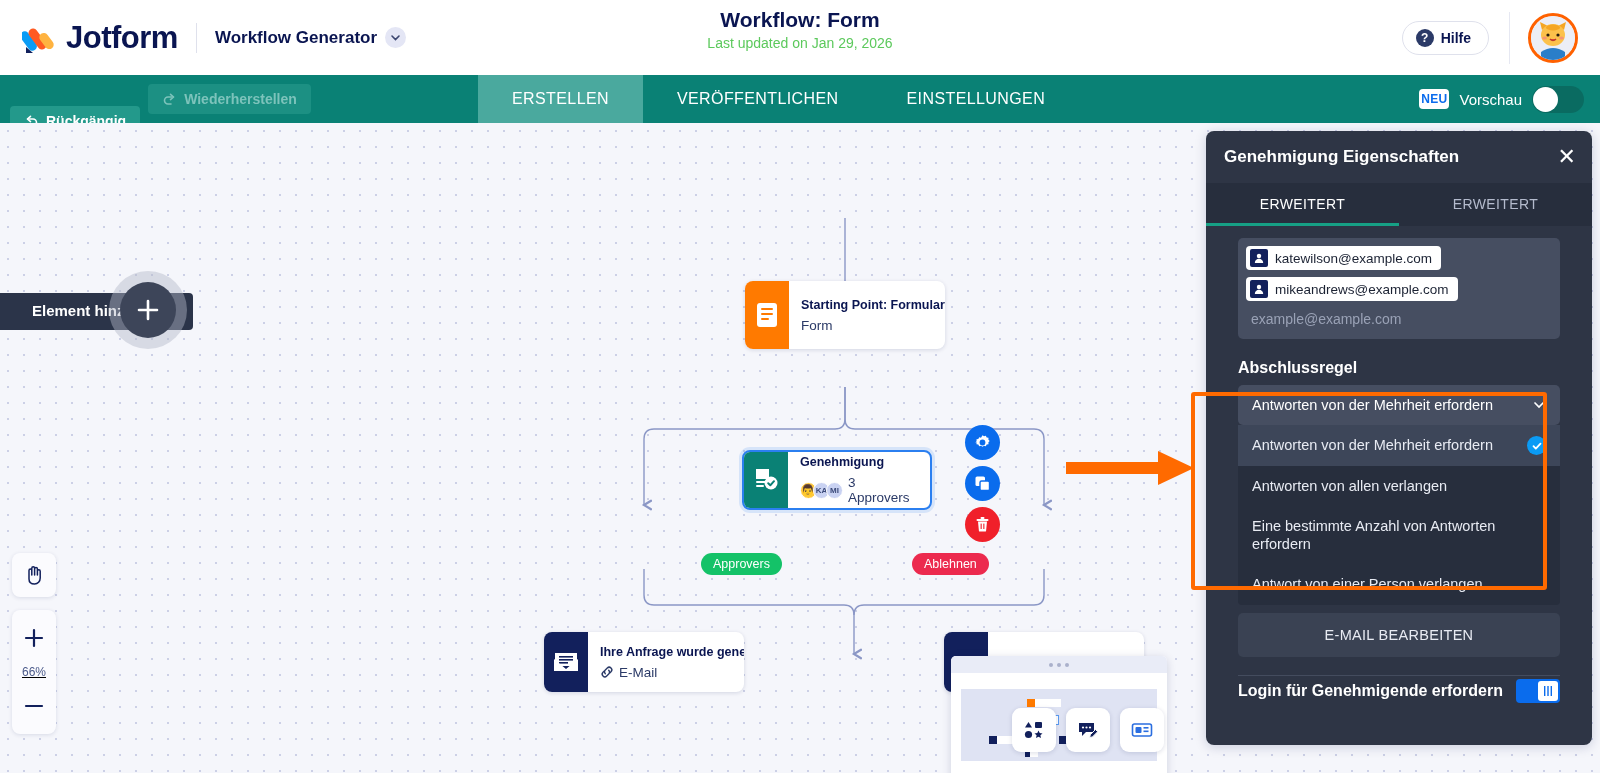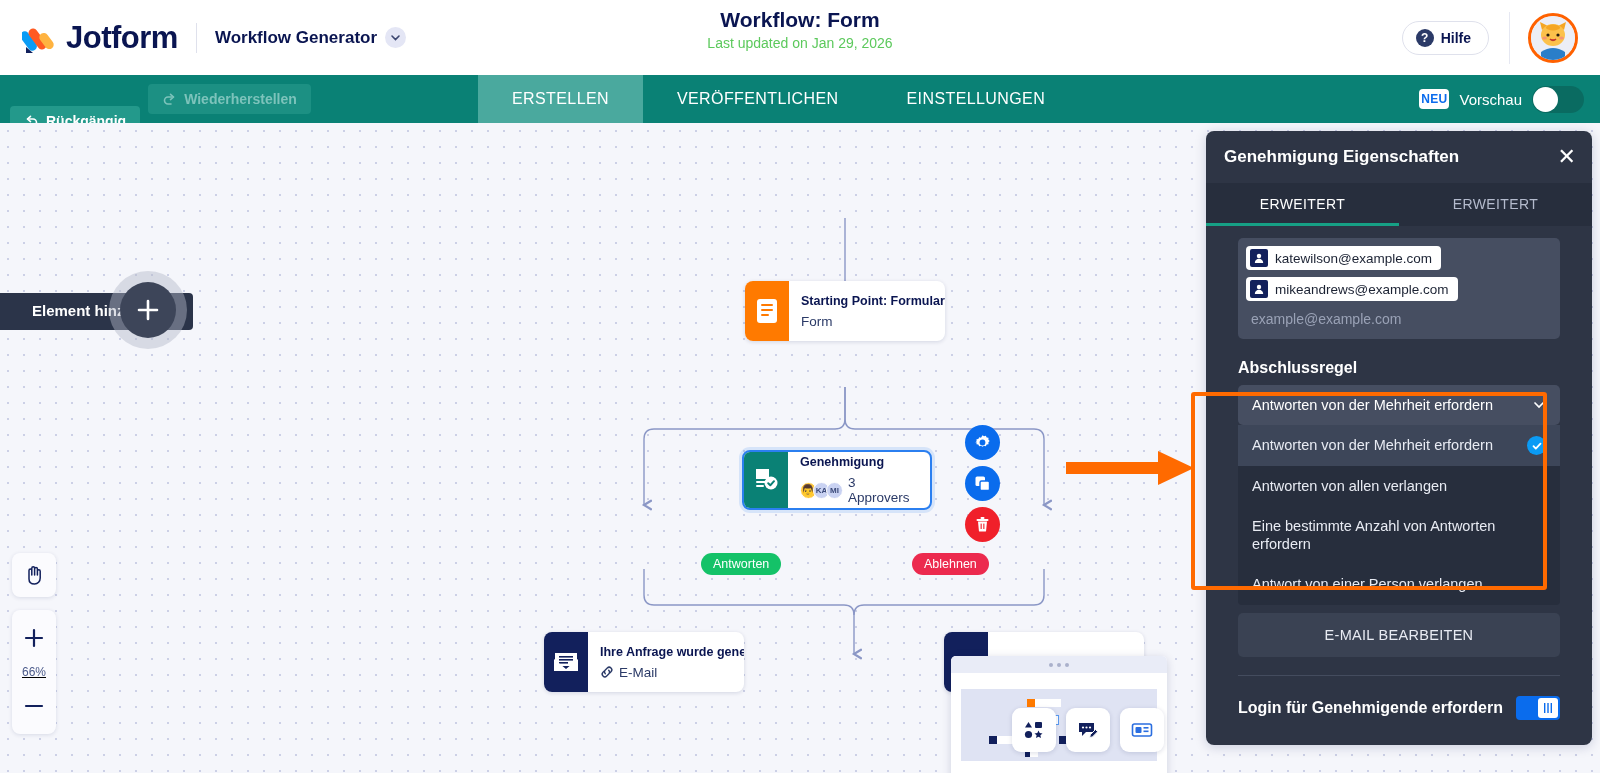--- a/index.html
+++ b/index.html
@@ -96,21 +96,21 @@
     position: absolute; display: flex; background: #fff; border-radius: 8px;
     box-shadow: 0 1px 4px rgba(10,21,81,.14); overflow: hidden; cursor: pointer;
   }
   .node-icon {
     width: 44px; display: flex; align-items: center; justify-content: center; flex: none;
   }
   .node-body { padding: 10px 12px; display: flex; flex-direction: column; justify-content: center; }
   .node-title { font-size: 12.5px; font-weight: bold; color: #0a1551; white-space: nowrap; }
   .node-sub { font-size: 13.5px; color: #2b3a67; margin-top: 6px; display: flex; align-items: center; gap: 5px; }
 
-  #node-start { left: 745px; top: 158px; width: 200px; height: 60px; }
+  #node-start { left: 745px; top: 158px; width: 200px; height: 68px; }
   #node-start .node-icon { background: #ff7a00; }
 
   #node-approval {
     left: 742px; top: 327px; width: 190px; height: 60px;
     border: 2px solid #2b7ff0; box-shadow: 0 0 0 3px rgba(43,127,240,.15);
   }
   #node-approval .node-icon { background: #0a8175; }
   .approver-avatars { display: flex; align-items: center; }
   .av {
     width: 17px; height: 17px; border-radius: 50%; font-size: 8px; font-weight: bold;
@@ -249,21 +249,21 @@
   }
   .arrow-annot { position: absolute; left: 1066px; top: 447px; z-index: 41; }
 
   .btn-wide {
     margin-top: 8px; background: #3a4253; color: #e8ebf3; border-radius: 5px;
     height: 44px; display: flex; align-items: center; justify-content: center;
     font-size: 14.5px; letter-spacing: 0.3px; cursor: pointer;
   }
   .panel-divider { height: 1px; background: #444c5e; margin: 18px 0 0; }
   .login-row {
-    display: flex; align-items: center; justify-content: space-between; gap: 12px; margin-top: 20px;
+    display: flex; align-items: center; justify-content: space-between; gap: 12px; margin-top: 3px;
   }
   .login-label { color: #fff; font-size: 16px; font-weight: bold; line-height: 1.25; }
   .blue-toggle {
     width: 44px; height: 24px; border-radius: 4px; background: #0a6ced; position: relative; flex: none; cursor: pointer;
   }
   .blue-toggle .bt-knob {
     position: absolute; right: 2px; top: 2px; width: 20px; height: 20px; background: #fff; border-radius: 3px;
     display: flex; align-items: center; justify-content: center;
   }
 </style>
@@ -423,21 +423,21 @@
         <svg width="17" height="17" viewBox="0 0 17 17">
             <rect x="2.5" y="3" width="12" height="2" rx="1" fill="#fff"></rect>
             <rect x="6.5" y="1" width="4" height="2" rx="1" fill="#fff"></rect>
             <path d="M4 5.5 h9 l-.9 9.2 a1 1 0 0 1-1 .9 H5.9 a1 1 0 0 1-1-.9 z" fill="#fff"></path>
             <rect x="6.6" y="7.6" width="1.1" height="5.4" fill="#f0202a"></rect>
             <rect x="9.3" y="7.6" width="1.1" height="5.4" fill="#f0202a"></rect>
           </svg>
       </div>
     </div>
 
-    <div class="pill" id="pill-approve">Antworten</div>
+    <div class="pill" id="pill-approve">Approvers</div>
     <div class="pill" id="pill-reject">Ablehnen</div>
 
     <div class="node" id="node-mail-approved">
       <div class="node-icon">
         <svg width="26" height="22" viewBox="0 0 26 22">
             <path d="M2 2 h22 v13 h-22 z" fill="#fff"></path>
             <rect x="6" y="5" width="14" height="1.6" fill="#12205c"></rect>
             <rect x="6" y="8" width="14" height="1.6" fill="#12205c"></rect>
             <rect x="6" y="11" width="9" height="1.6" fill="#12205c"></rect>
             <path d="M1 8 L13 18 L25 8 L25 20 L1 20 Z" fill="#fff"></path>

